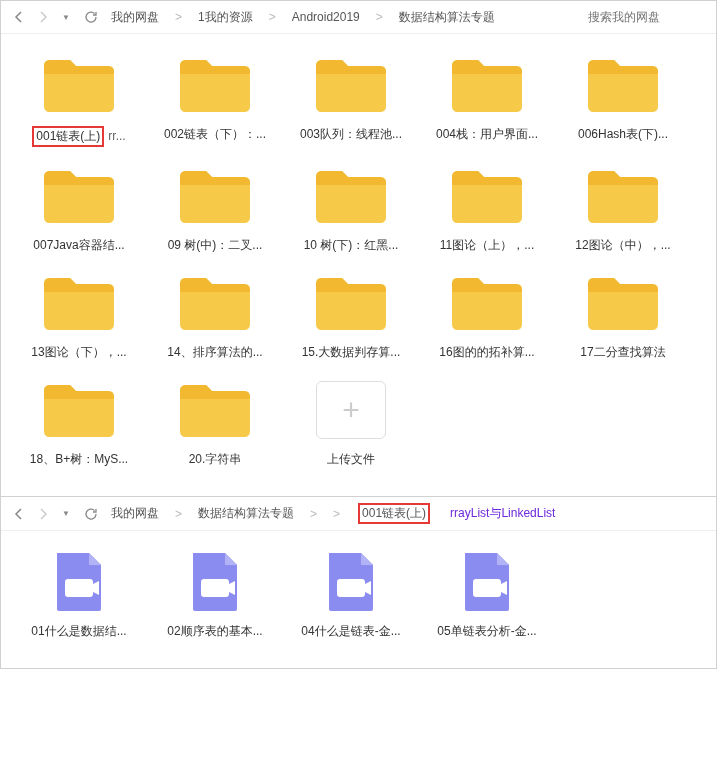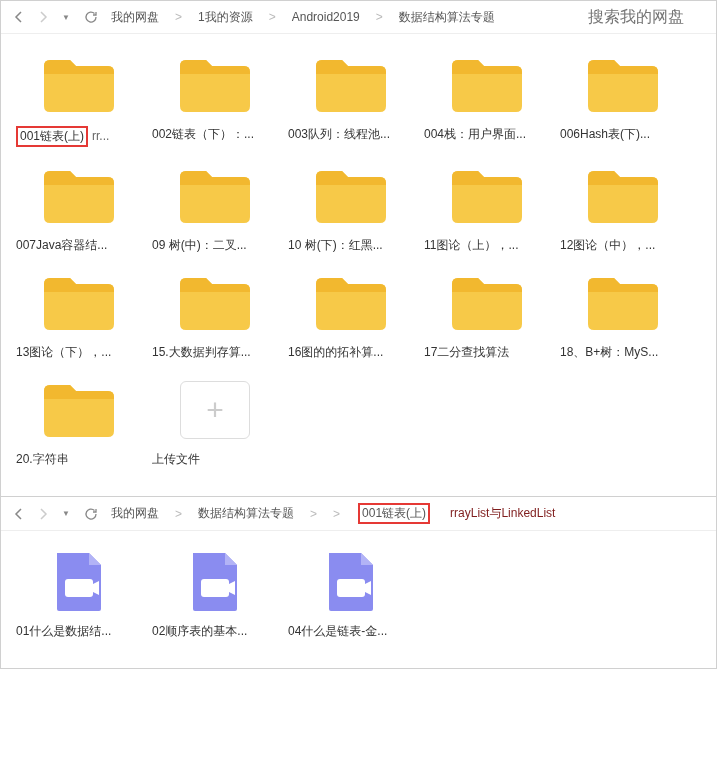--- a/index.html
+++ b/index.html
@@ -6,25 +6,25 @@
 body { font-family: "Microsoft YaHei", Arial, sans-serif; font-size: 12px; color: #333; background: #fff; width: 717px; }
 .panel { border: 1px solid #d0d0d0; padding: 0; }
 .toolbar { display: flex; align-items: center; padding: 6px 8px; border-bottom: 1px solid #eee; gap: 4px; }
 .nav-btn { width: 20px; height: 20px; display: flex; align-items: center; justify-content: center; color: #888; cursor: pointer; }
 .nav-btn.disabled { color: #ccc; }
 .dropdown-caret { font-size: 8px; color: #888; margin-left: -2px; }
 .breadcrumb { display: flex; align-items: center; gap: 16px; margin-left: 6px; color: #555; flex: 1; overflow: hidden; white-space: nowrap; }
 .breadcrumb .sep { color: #bbb; }
 .breadcrumb .crumb { cursor: pointer; }
 .search-box { width: 120px; }
-.search-box input { width: 100%; border: none; outline: none; font-size: 16px; color: #999; }
+.search-box input { width: 100%; border: none; outline: none; font-size: 12px; color: #999; }
 .grid { display: flex; flex-wrap: wrap; padding: 20px 10px 10px 10px; }
 .item { width: 136px; display: flex; flex-direction: column; align-items: center; margin-bottom: 18px; cursor: pointer; }
 .icon-wrap { width: 78px; height: 62px; display: flex; align-items: center; justify-content: center; margin-bottom: 10px; }
-.label { width: 126px; white-space: nowrap; overflow: hidden; text-overflow: ellipsis; color: #333; font-size: 12px; }
+.label { width: 126px; text-align: center; white-space: nowrap; overflow: hidden; text-overflow: ellipsis; color: #333; font-size: 12px; }
 .highlight-box { display: inline-block; border: 2px solid #e53935; padding: 0 2px; margin-right: 2px; }
 .folder-svg { width: 78px; height: 62px; }
 .video-svg { width: 52px; height: 62px; }
 .upload-box { width: 70px; height: 58px; border: 1px solid #ddd; border-radius: 6px; display: flex; align-items: center; justify-content: center; color: #ccc; font-size: 30px; font-weight: 200; }
 .trail { font-size: 12px; color: #666; margin-left: 2px; }
 </style>
 </head>
 <body>
 
 <div class="panel">
@@ -160,20 +160,29 @@
         </div>
         <div class="label">13图论（下），...</div>
       </div>
       <div class="item">
         <div class="icon-wrap">
           <svg class="folder-svg" viewBox="0 0 78 62">
             <path d="M4 12 Q4 6 10 6 L30 6 L36 12 L68 12 Q74 12 74 18 L74 52 Q74 58 68 58 L10 58 Q4 58 4 52 Z" fill="#f7c948"></path>
             <path d="M4 12 Q4 6 10 6 L30 6 L36 12 L68 12 Q74 12 74 18 L74 20 L4 20 Z" fill="#f2b82f"></path>
           </svg>
         </div>
+        <div class="label">14、排序算法的...</div>
+      </div>
+      <div class="item">
+        <div class="icon-wrap">
+          <svg class="folder-svg" viewBox="0 0 78 62">
+            <path d="M4 12 Q4 6 10 6 L30 6 L36 12 L68 12 Q74 12 74 18 L74 52 Q74 58 68 58 L10 58 Q4 58 4 52 Z" fill="#f7c948"></path>
+            <path d="M4 12 Q4 6 10 6 L30 6 L36 12 L68 12 Q74 12 74 18 L74 20 L4 20 Z" fill="#f2b82f"></path>
+          </svg>
+        </div>
         <div class="label">15.大数据判存算...</div>
       </div>
       <div class="item">
         <div class="icon-wrap">
           <svg class="folder-svg" viewBox="0 0 78 62">
             <path d="M4 12 Q4 6 10 6 L30 6 L36 12 L68 12 Q74 12 74 18 L74 52 Q74 58 68 58 L10 58 Q4 58 4 52 Z" fill="#f7c948"></path>
             <path d="M4 12 Q4 6 10 6 L30 6 L36 12 L68 12 Q74 12 74 18 L74 20 L4 20 Z" fill="#f2b82f"></path>
           </svg>
         </div>
         <div class="label">16图的的拓补算...</div>
@@ -234,21 +243,21 @@
           <path d="M12 7a5 5 0 1 1-1.5-3.5M12 2v3h-3" stroke="#888" stroke-width="1.3" fill="none"></path>
         </svg>
     </div>
     <div class="breadcrumb" id="bc2">
         <span class="crumb">我的网盘</span>
         <span class="sep">&gt;</span>
         <span class="crumb">数据结构算法专题</span>
         <span class="sep">&gt;</span>
         <span class="sep">&gt;</span>
         <span class="highlight-box" style="margin-left: 2px;">001链表(上)</span>
-        <span class="trail" style="color: #7f1d1d;">rrayList与LinkedList</span>
+        <span class="trail" style="color: #6d28d9;">rrayList与LinkedList</span>
       </div>
   </div>
   <div class="grid" id="grid2">
       <div class="item">
         <div class="icon-wrap">
           <svg class="video-svg" viewBox="0 0 52 62">
             <path d="M4 2 L36 2 L48 14 L48 58 Q48 60 46 60 L6 60 Q4 60 4 58 Z" fill="#8a8cf0"></path>
             <path d="M36 2 L36 14 L48 14 Z" fill="#b2b3f6"></path>
             <rect x="12" y="28" width="28" height="18" rx="3" fill="#fff"></rect>
             <path d="M40 33 L46 30 L46 44 L40 41 Z" fill="#fff"></path>
@@ -271,14 +280,25 @@
         <div class="icon-wrap">
           <svg class="video-svg" viewBox="0 0 52 62">
             <path d="M4 2 L36 2 L48 14 L48 58 Q48 60 46 60 L6 60 Q4 60 4 58 Z" fill="#8a8cf0"></path>
             <path d="M36 2 L36 14 L48 14 Z" fill="#b2b3f6"></path>
             <rect x="12" y="28" width="28" height="18" rx="3" fill="#fff"></rect>
             <path d="M40 33 L46 30 L46 44 L40 41 Z" fill="#fff"></path>
           </svg>
         </div>
         <div class="label">04什么是链表-金...</div>
       </div>
+      <div class="item">
+        <div class="icon-wrap">
+          <svg class="video-svg" viewBox="0 0 52 62">
+            <path d="M4 2 L36 2 L48 14 L48 58 Q48 60 46 60 L6 60 Q4 60 4 58 Z" fill="#8a8cf0"></path>
+            <path d="M36 2 L36 14 L48 14 Z" fill="#b2b3f6"></path>
+            <rect x="12" y="28" width="28" height="18" rx="3" fill="#fff"></rect>
+            <path d="M40 33 L46 30 L46 44 L40 41 Z" fill="#fff"></path>
+          </svg>
+        </div>
+        <div class="label">05单链表分析-金...</div>
+      </div>
     </div>
 </div>
 
 </body></html>

